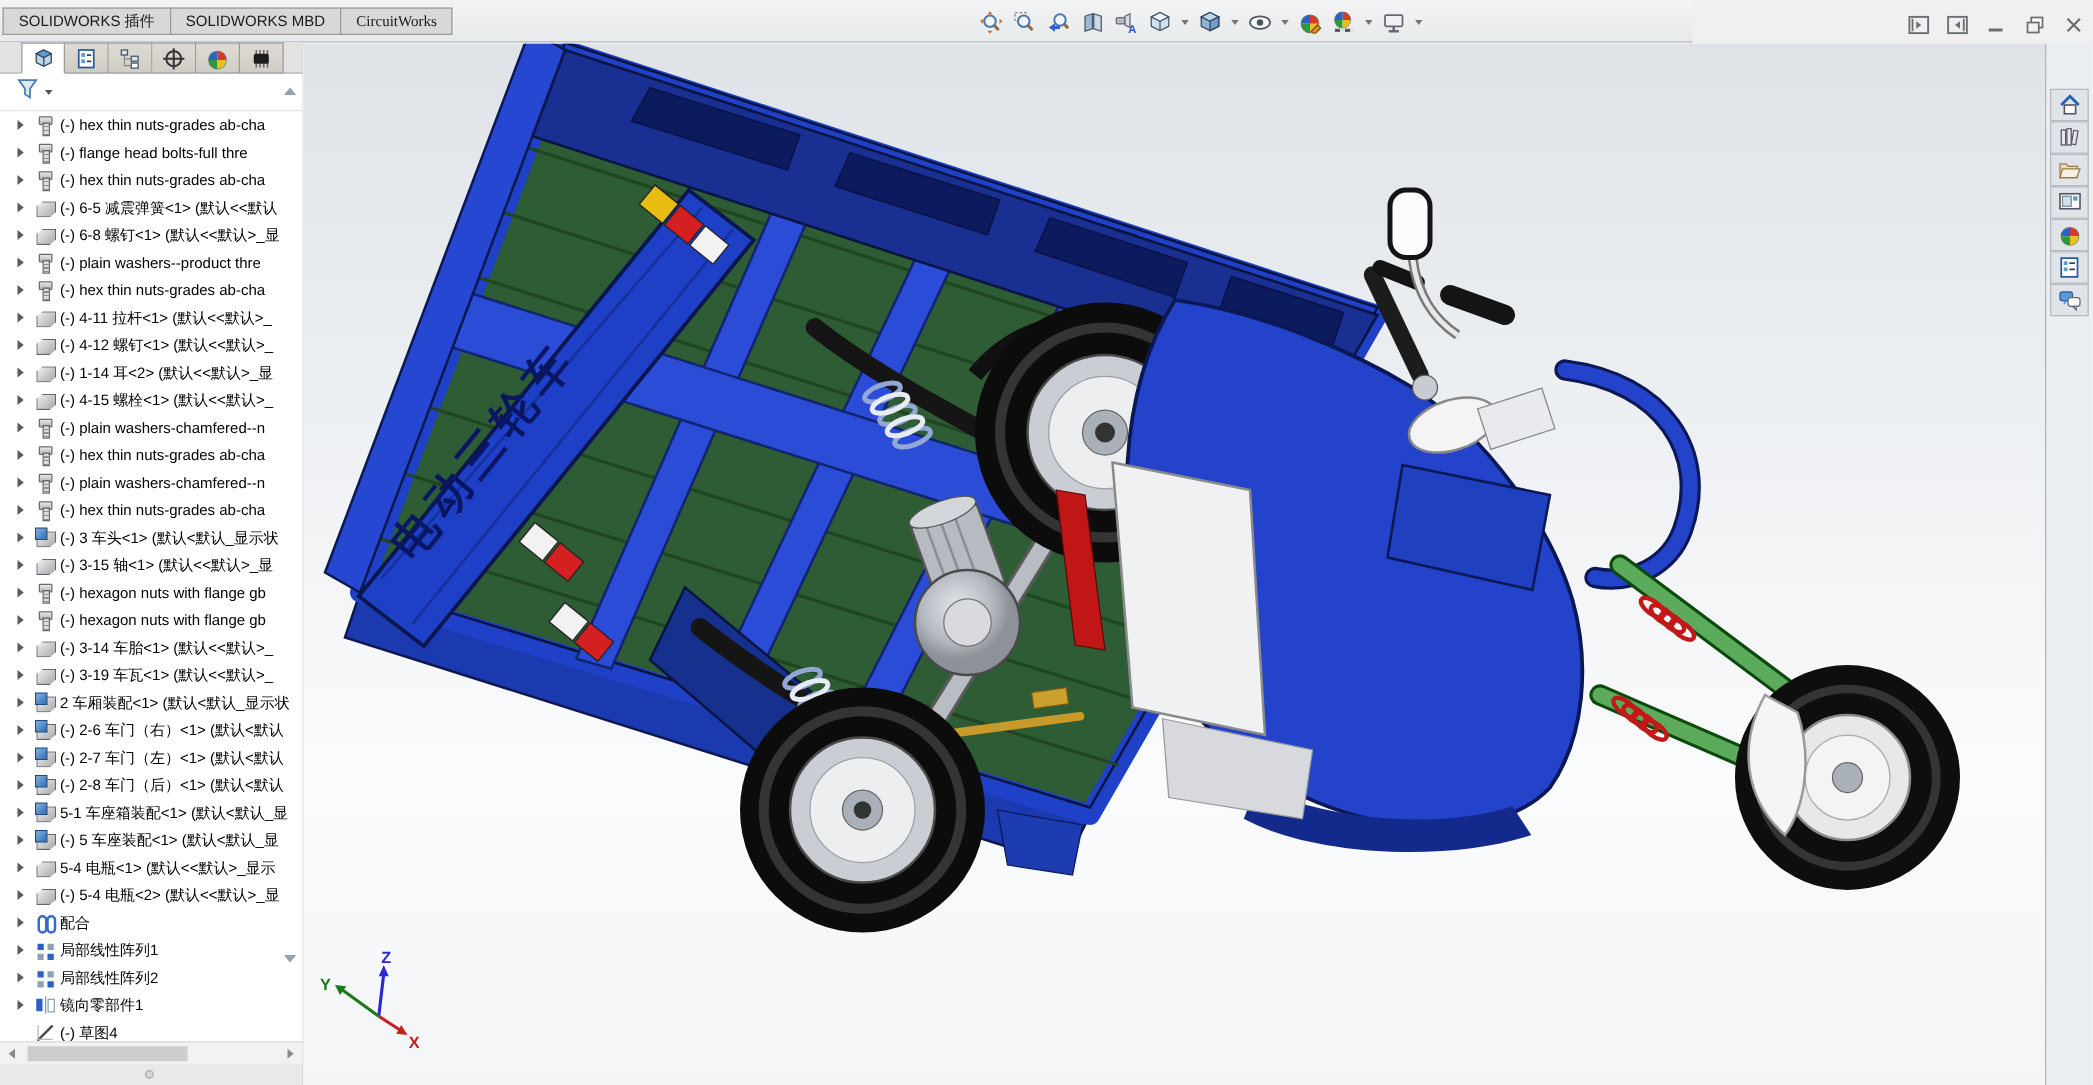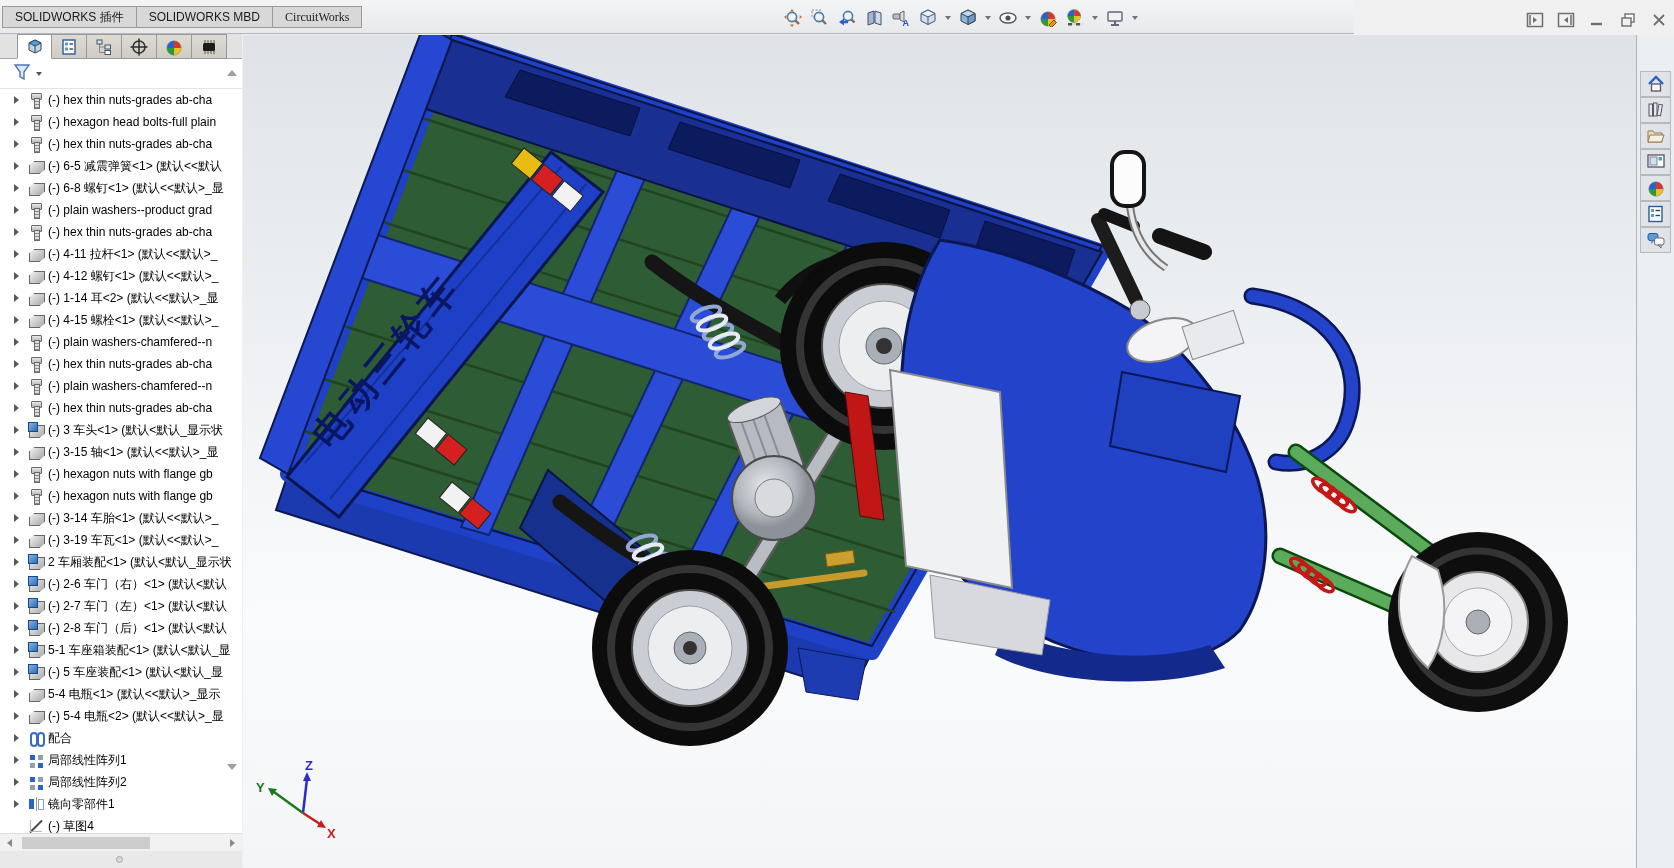--- a/index.html
+++ b/index.html
@@ -307,41 +307,41 @@
   </div>
   <div class="tree">
       <div class="tree-row">
         <span class="tw exp"></span>
         <span class="ti ti-bolt"></span>
         <span class="tl">(-) hex thin nuts-grades ab-cha</span>
       </div>
       <div class="tree-row">
         <span class="tw exp"></span>
         <span class="ti ti-bolt"></span>
-        <span class="tl">(-) hexagon head bolts-full plain</span>
+        <span class="tl">(-) flange head bolts-full thre</span>
       </div>
       <div class="tree-row">
         <span class="tw exp"></span>
         <span class="ti ti-bolt"></span>
         <span class="tl">(-) hex thin nuts-grades ab-cha</span>
       </div>
       <div class="tree-row">
         <span class="tw exp"></span>
         <span class="ti ti-part"></span>
         <span class="tl">(-) 6-5 减震弹簧&lt;1&gt; (默认&lt;&lt;默认</span>
       </div>
       <div class="tree-row">
         <span class="tw exp"></span>
         <span class="ti ti-part"></span>
         <span class="tl">(-) 6-8 螺钉&lt;1&gt; (默认&lt;&lt;默认&gt;_显</span>
       </div>
       <div class="tree-row">
         <span class="tw exp"></span>
         <span class="ti ti-bolt"></span>
-        <span class="tl">(-) plain washers--product grad</span>
+        <span class="tl">(-) plain washers--product thre</span>
       </div>
       <div class="tree-row">
         <span class="tw exp"></span>
         <span class="ti ti-bolt"></span>
         <span class="tl">(-) hex thin nuts-grades ab-cha</span>
       </div>
       <div class="tree-row">
         <span class="tw exp"></span>
         <span class="ti ti-part"></span>
         <span class="tl">(-) 4-11 拉杆&lt;1&gt; (默认&lt;&lt;默认&gt;_</span>

